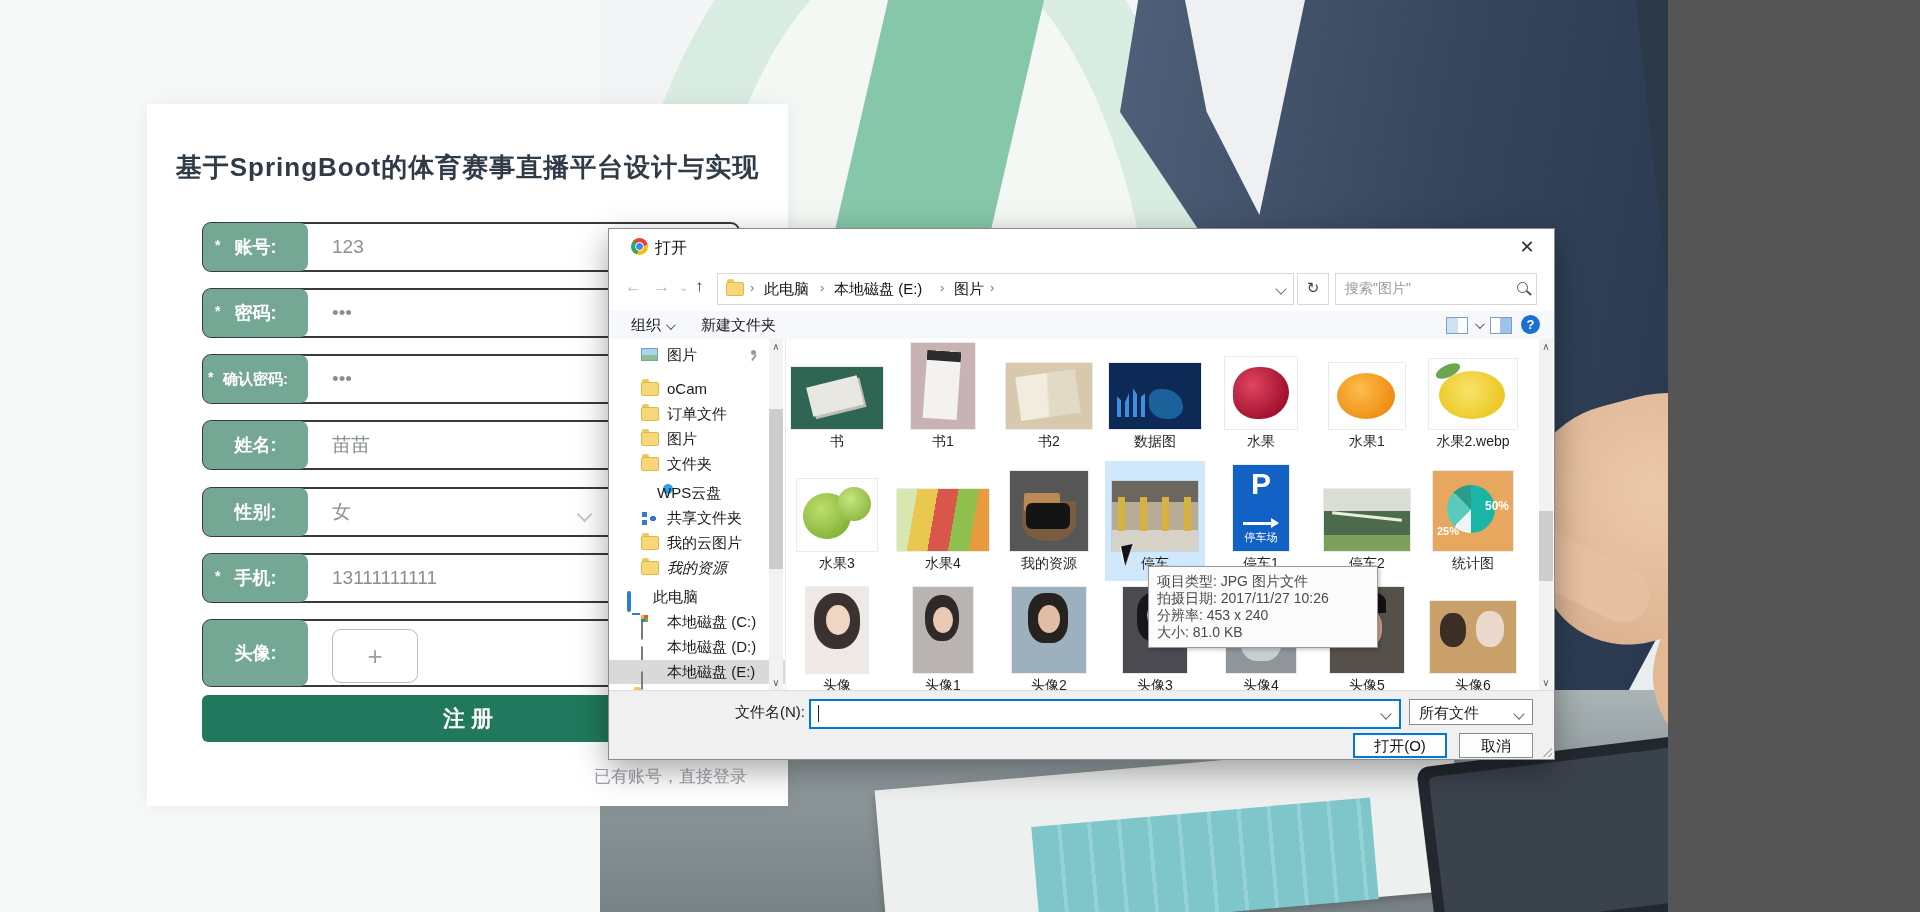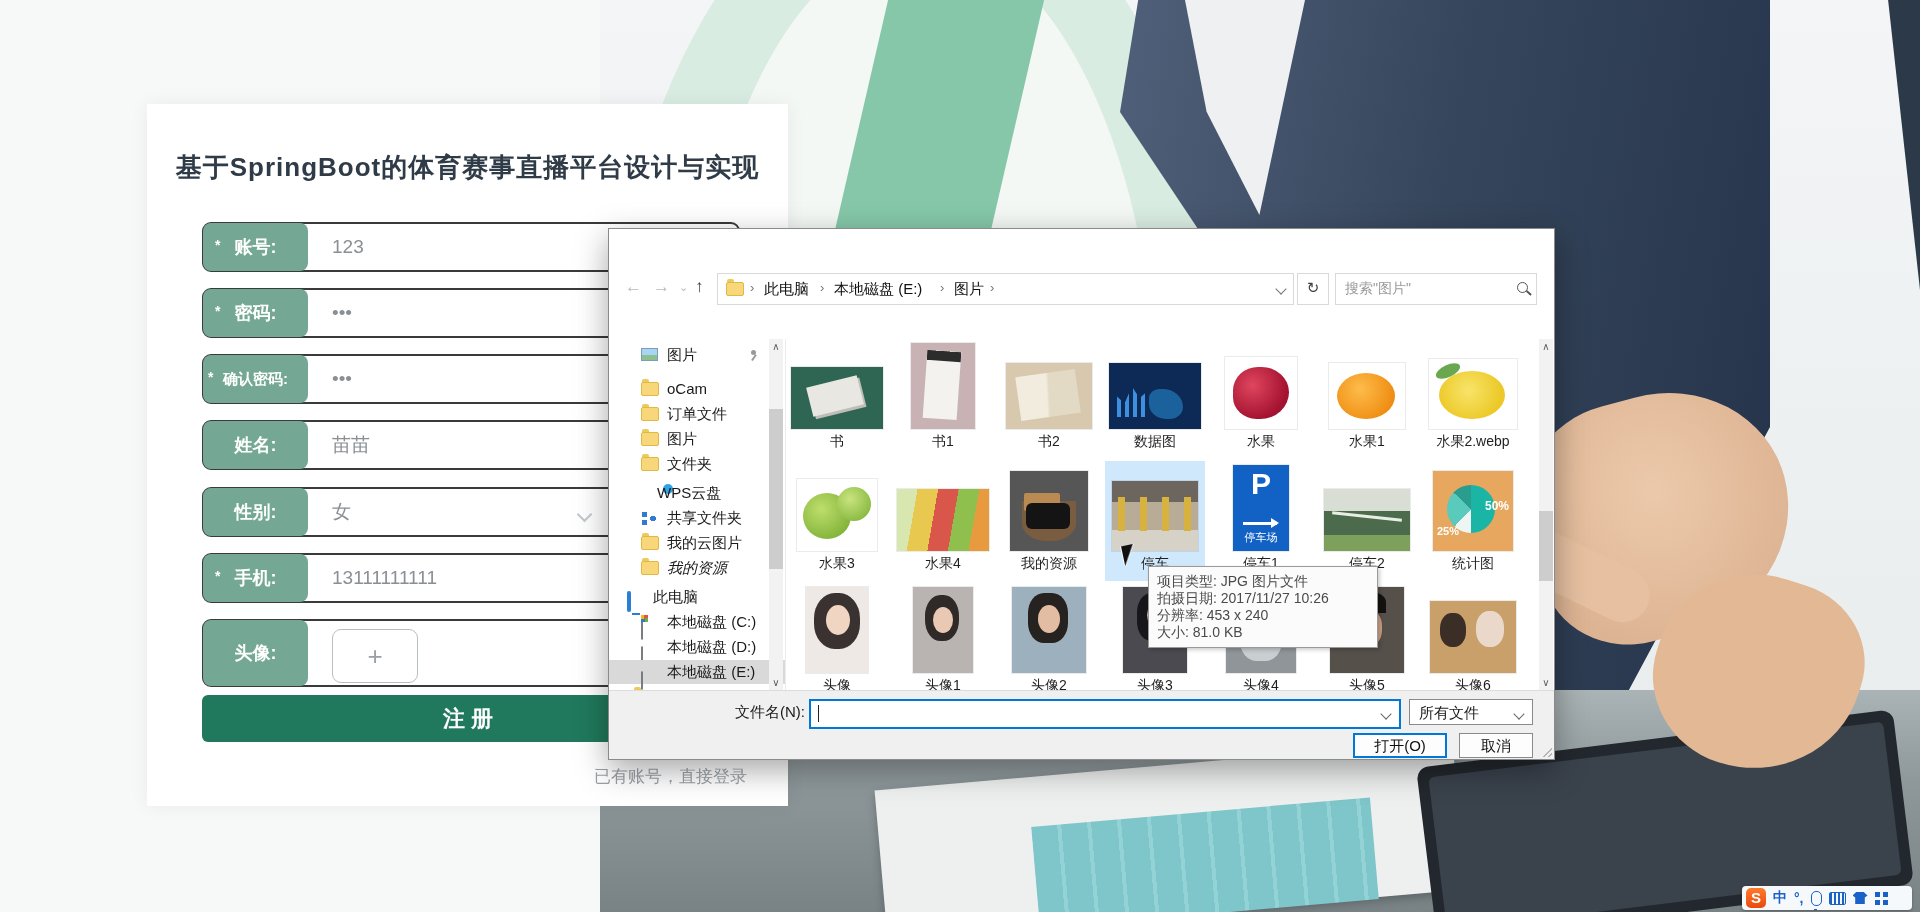--- a/index.html
+++ b/index.html
@@ -1,16 +1,16 @@
 <!DOCTYPE html>
 <html><head>
 <meta charset="utf-8">
 <style>
   html,body{margin:0;padding:0;background:#555;}
-  .stage{position:relative;width:1920px;height:912px;overflow:hidden;background:#f7f8f8;
+  .stage{position:relative;width:1668px;height:912px;overflow:hidden;background:#f7f8f8;
          font-family:"Liberation Sans","DejaVu Sans",sans-serif;}
   
   .scene{position:absolute;inset:0;z-index:0;}
   .wall{position:absolute;left:600px;top:0;right:0;bottom:0;background:linear-gradient(180deg,#f3f5f6,#e7ebec);}
   .mint{position:absolute;left:600px;top:-140px;width:640px;height:1200px;border-radius:50%;background:#d9ece2;}
   .mintin{position:absolute;left:688px;top:-60px;width:470px;height:980px;border-radius:50%;background:#f3f8f5;}
   .stripe1{position:absolute;left:852px;top:-60px;width:152px;height:450px;background:#85c7a8;transform:rotate(13deg);}
   .stripe2{position:absolute;left:788px;top:690px;width:150px;height:340px;background:#7cc0a2;transform:rotate(13deg);}
   .suit{position:absolute;left:1120px;top:-8px;width:650px;height:750px;
         background:linear-gradient(100deg,#50607a 0%,#36465c 45%,#243349 100%);
@@ -283,20 +283,25 @@
         <span>头像:</span>
       </div>
     <div class="avbox">+</div>
   </div>
 
   <button class="regbtn">注册</button>
   <div class="hint">已有账号，直接登录</div>
 
   <div class="dlg">
 
+    <div class="titlebar">
+      <span class="ic-chrome"></span>
+      <span class="ttl">打开</span>
+      <span class="xbtn">✕</span>
+    </div>
 
     <div class="addr">
       <span class="nav" style="left:16px;">←</span>
       <span class="nav" style="left:44px;">→</span>
       <span class="nav" style="left:70px;font-size:11px;top:16px;">⌄</span>
       <span class="nav up" style="left:86px;">↑</span>
       <div class="crumbbox">
         <span class="crumb" style="left:8px;"><span class="ic-folder"></span></span>
         <span class="crumb csep" style="left:32px;">›</span>
         <span class="crumb" style="left:46px;">此电脑</span>
@@ -307,20 +312,28 @@
         <span class="crumb csep" style="left:272px;">›</span>
         <span class="crumbchev"></span>
       </div>
       <div class="refresh">↻</div>
       <div class="searchbox">
         <span class="searchtxt">搜索"图片"</span>
         <span class="mag"></span>
       </div>
     </div>
 
+    <div class="tbar">
+      <span class="torg"><span>组织</span><span class="tchev"></span></span>
+      <span class="tnew">新建文件夹</span>
+      <span class="vico" style="right:86px;"></span>
+      <span class="tchev" style="position:absolute;right:72px;top:11px;"></span>
+      <span class="vico2" style="right:42px;"></span>
+      <span class="helpico">?</span>
+    </div>
 
     <div class="side">
       <div class="sitem" style="top:4px;">
         <span class="sico ic-pics" style="left:32px;"></span>
         <span class="slab" style="left:58px;">图片</span>
         <span class="pin"></span>
       </div>
       <div class="sitem" style="top:38px;">
         <span class="sico ic-folder" style="left:32px;"></span>
         <span class="slab" style="left:58px;">oCam</span>

